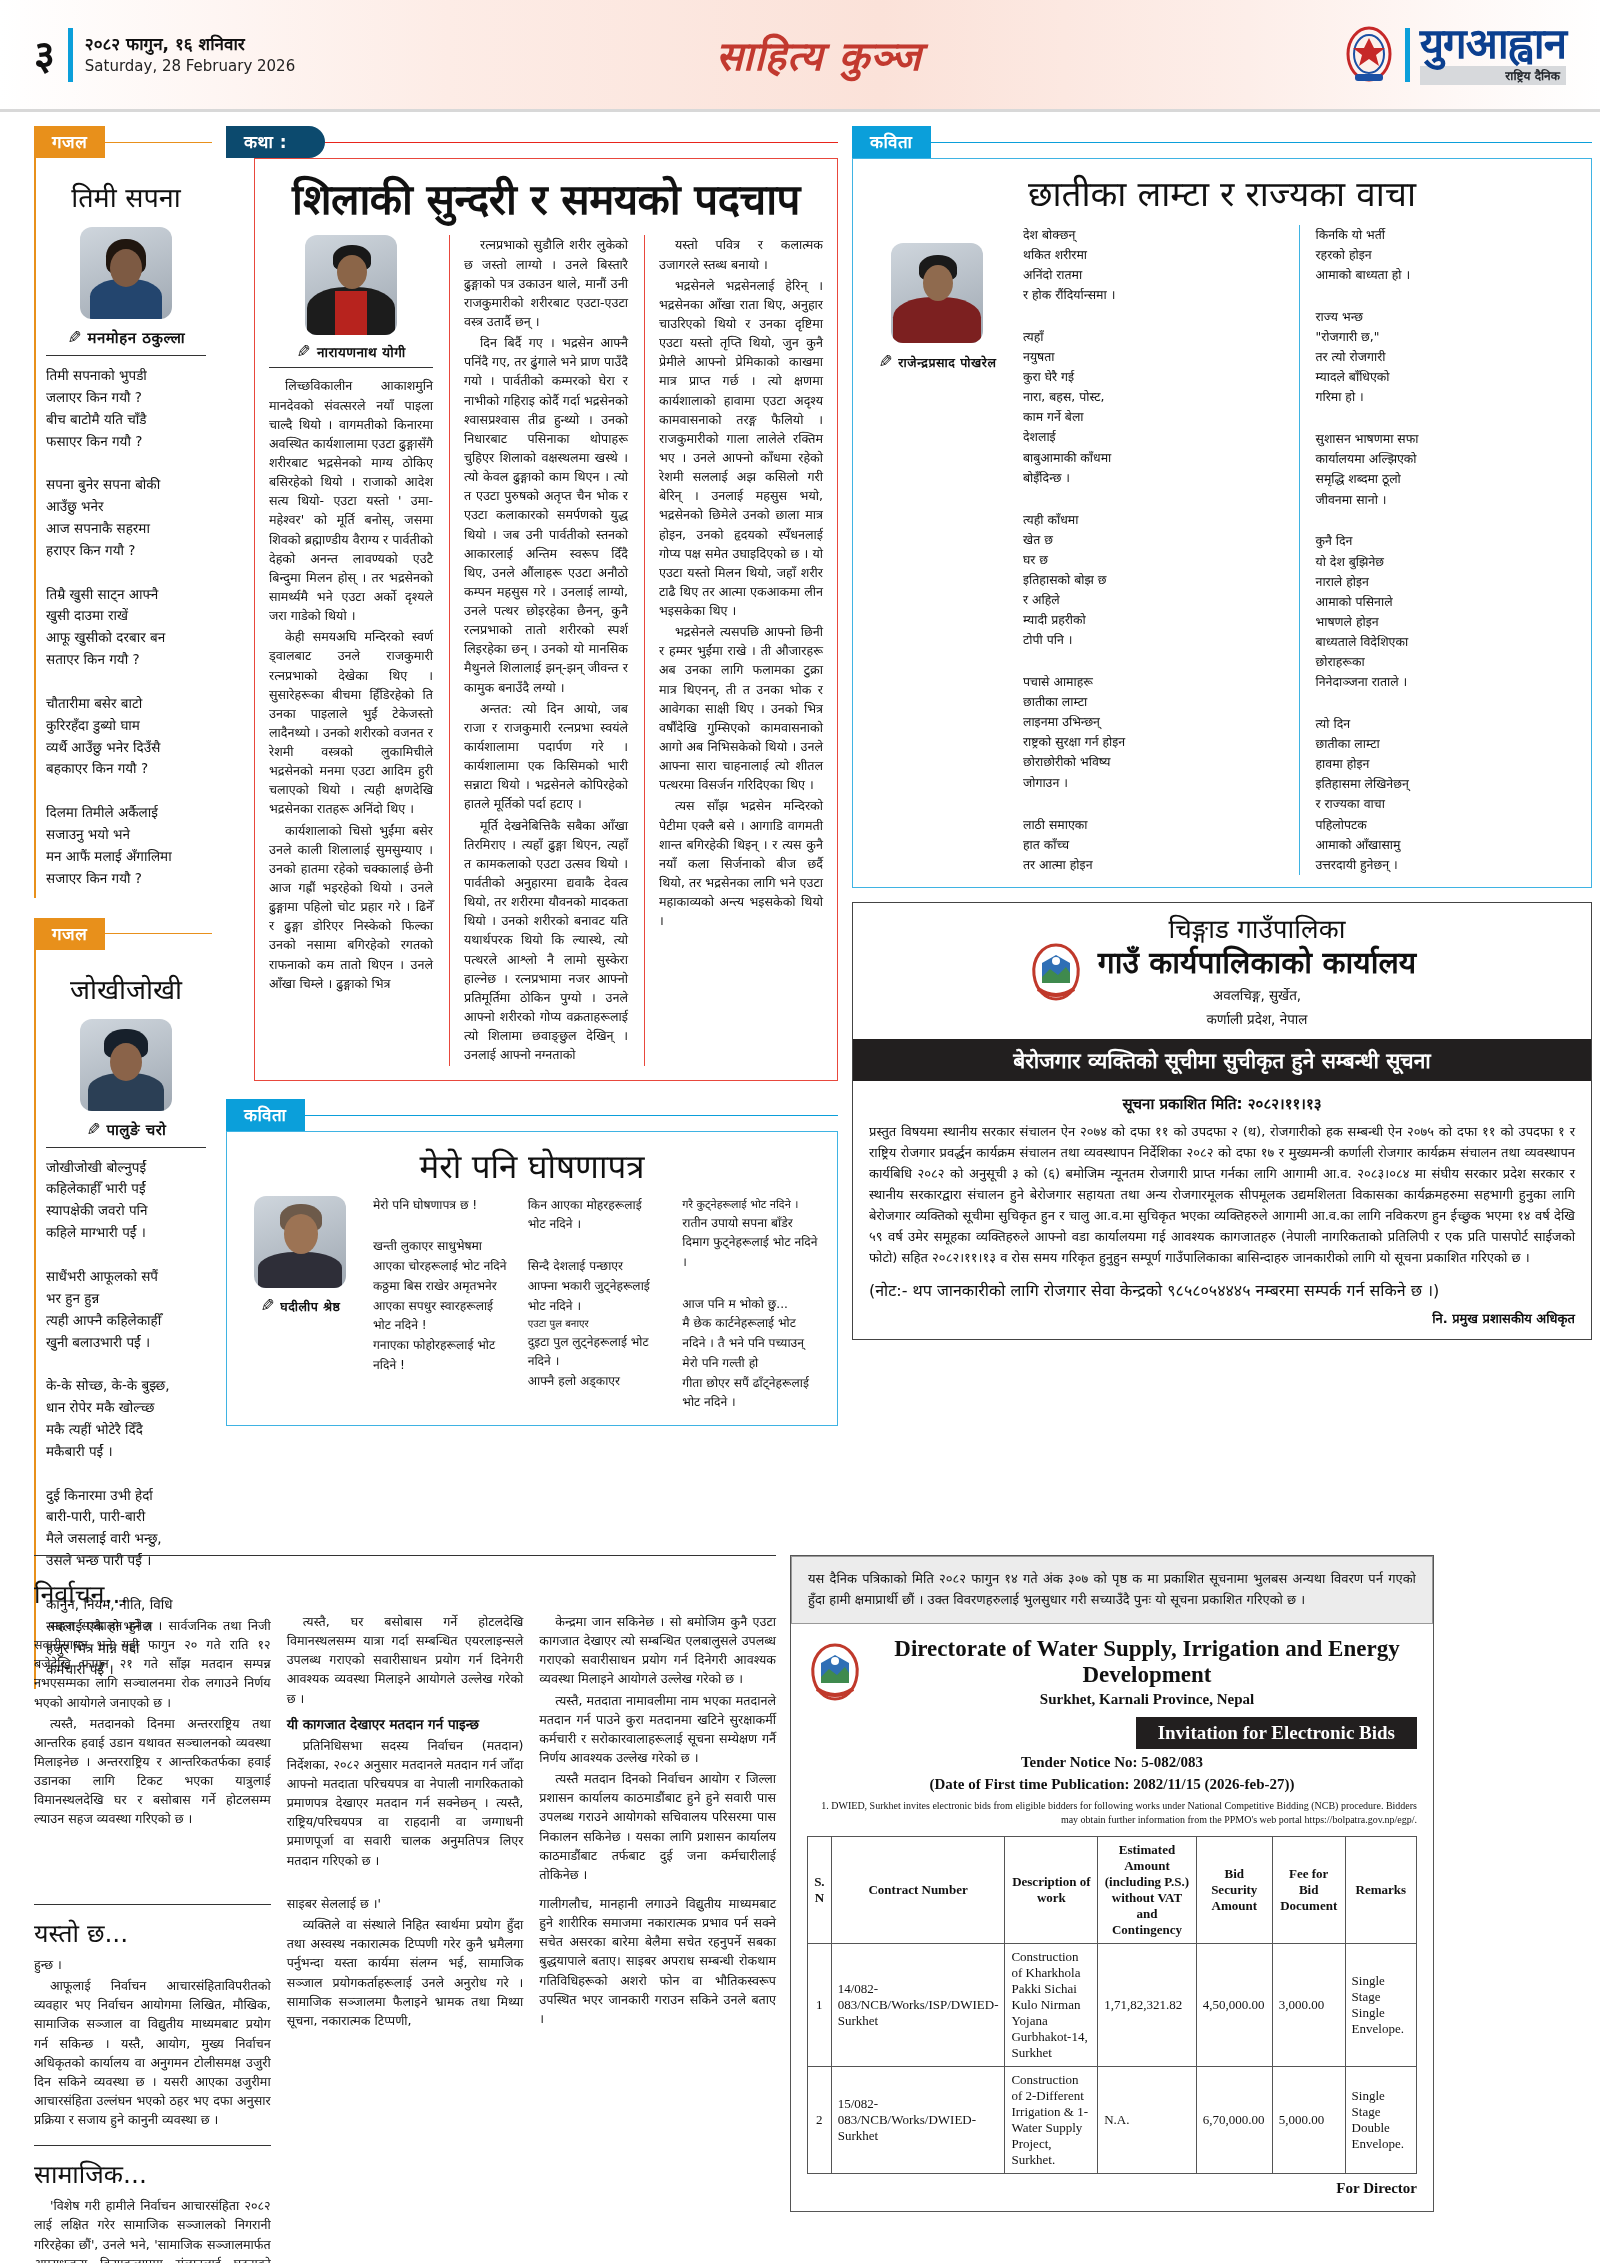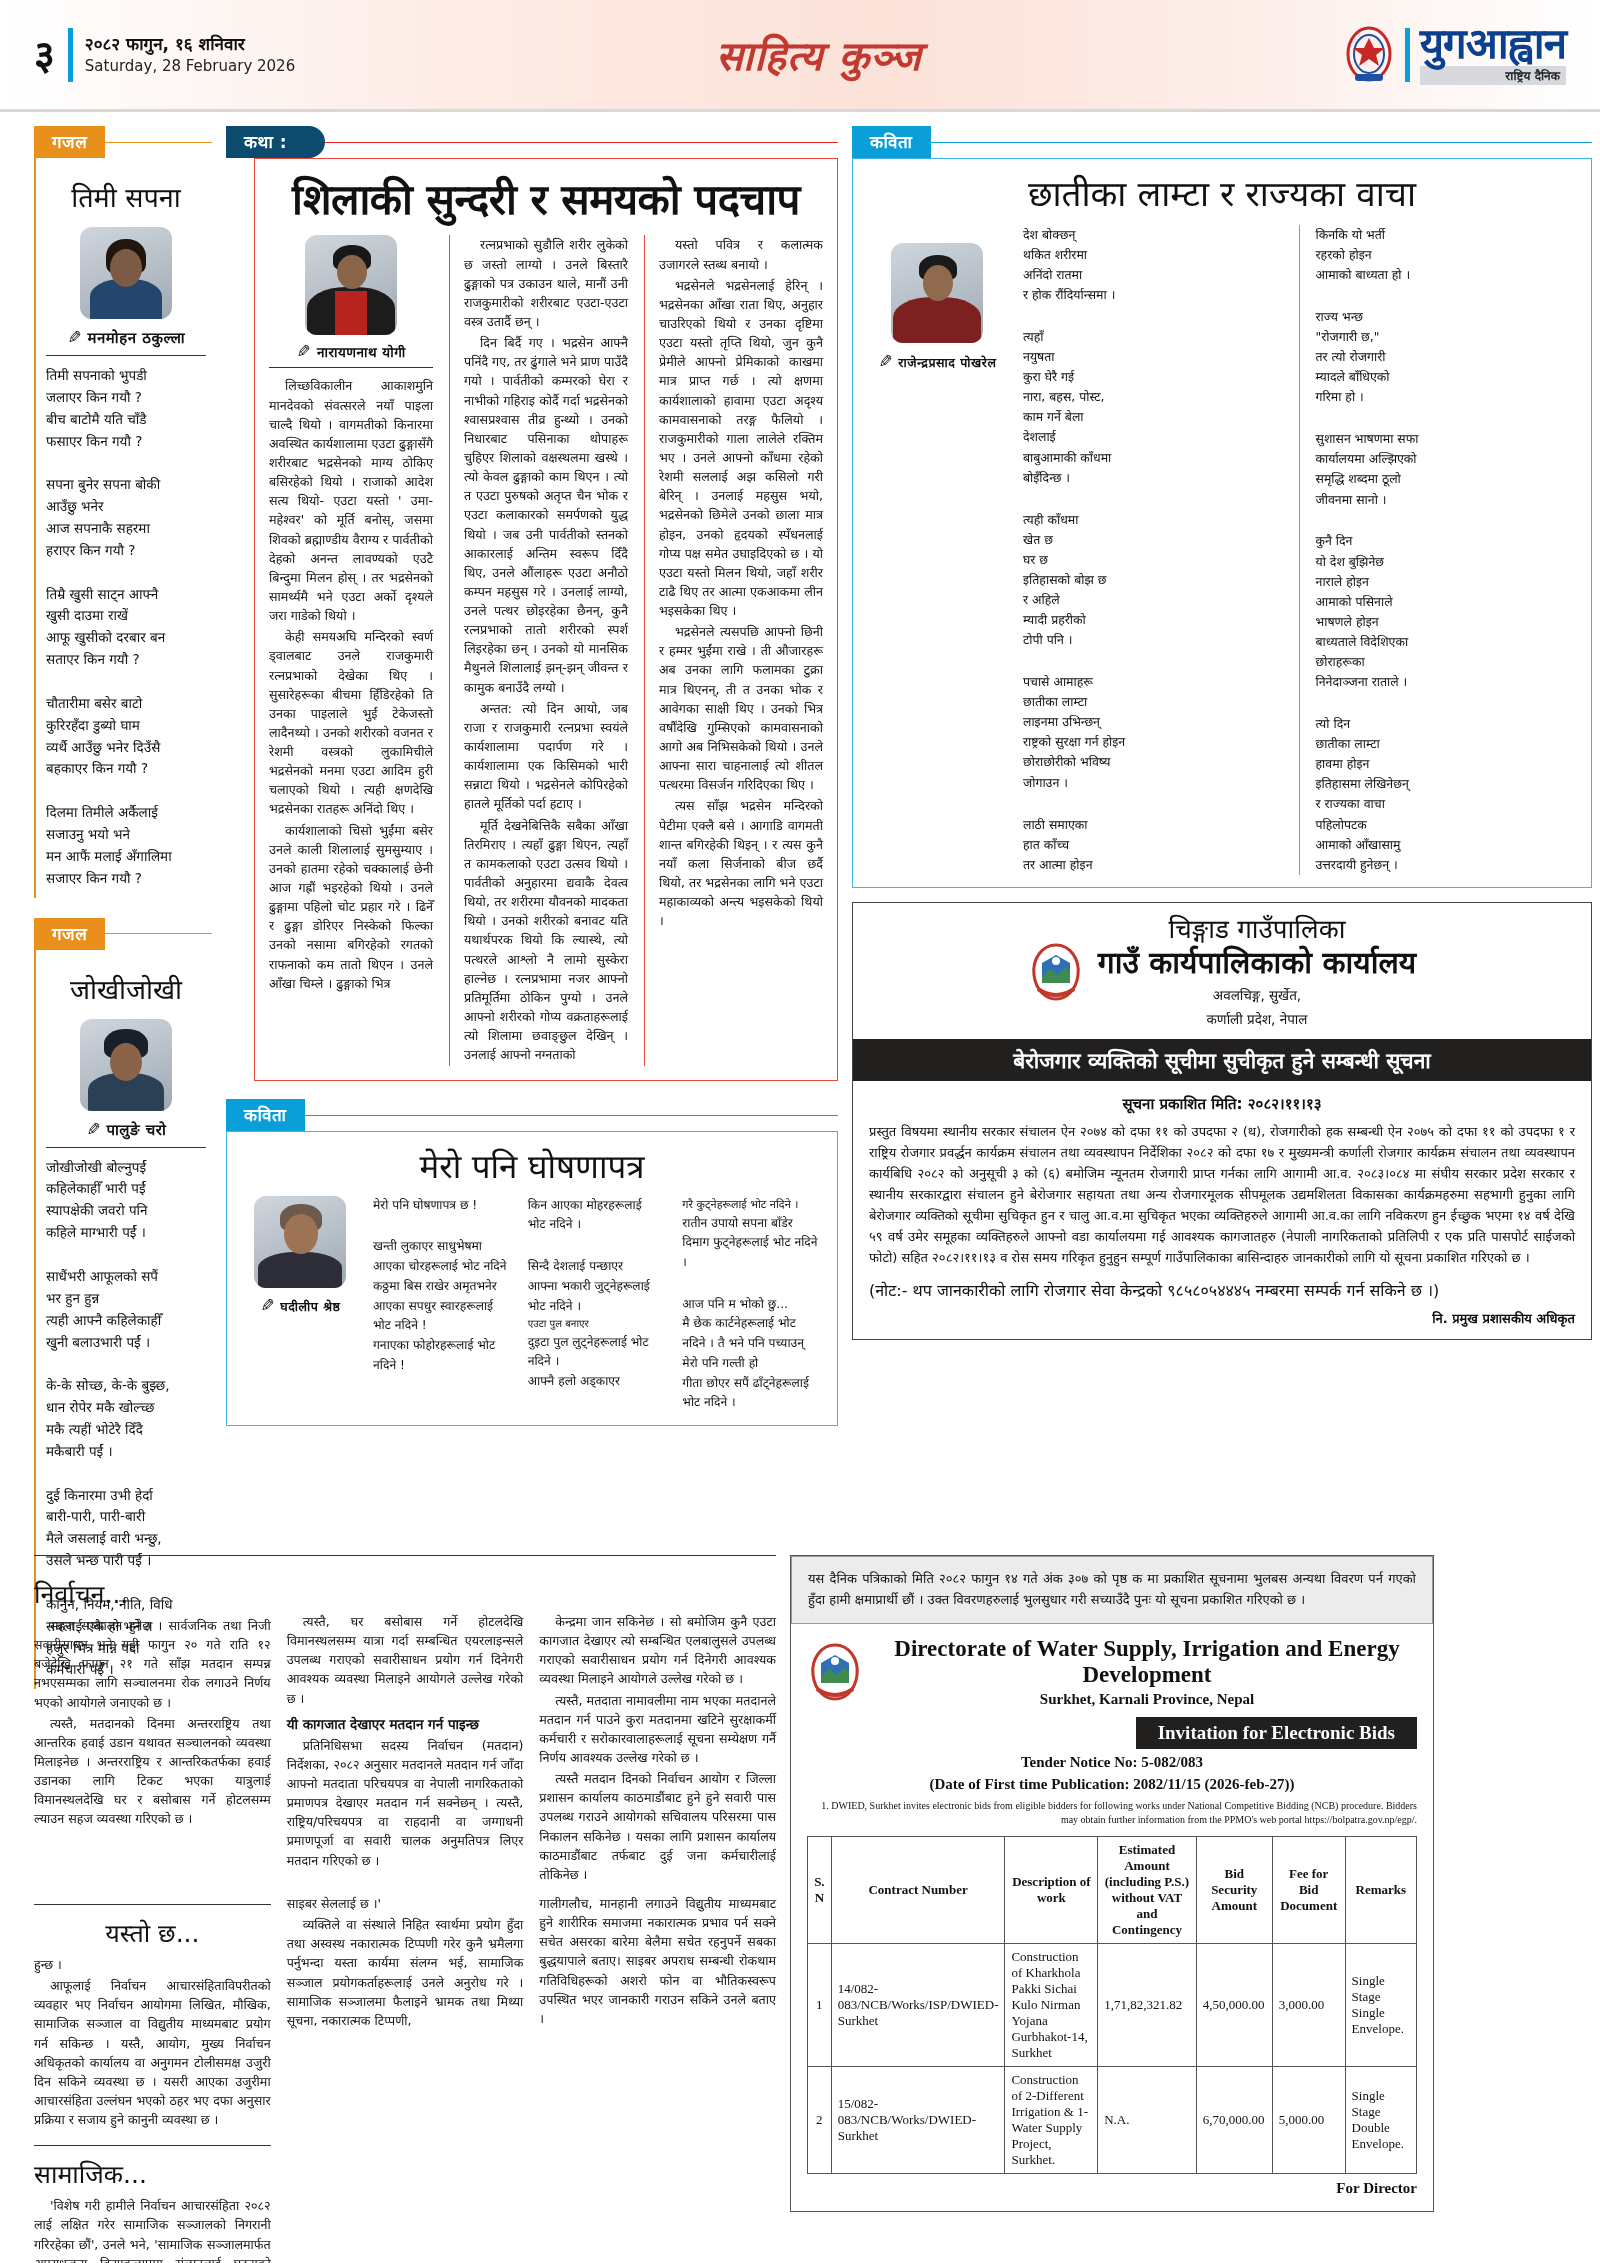--- a/index.html
+++ b/index.html
@@ -521,21 +521,21 @@
       <div style="flex:1;padding-top:46px">
         <div class="body-p">केन्द्रमा जान सकिनेछ । सो बमोजिम कुनै एउटा कागजात देखाएर त्यो सम्बन्धित एलबालुसले उपलब्ध गराएको सवारीसाधन प्रयोग गर्न दिनेगरी आवश्यक व्यवस्था मिलाइने आयोगले उल्लेख गरेको छ ।</div>
         <div class="body-p">त्यस्तै, मतदाता नामावलीमा नाम भएका मतदानले मतदान गर्न पाउने कुरा मतदानमा खटिने सुरक्षाकर्मी कर्मचारी र सरोकारवालाहरूलाई सूचना सम्येक्षण गर्नै निर्णय आवश्यक उल्लेख गरेको छ ।</div>
         <div class="body-p">त्यस्तै मतदान दिनको निर्वाचन आयोग र जिल्ला प्रशासन कार्यालय काठमाडौंबाट हुने हुने सवारी पास उपलब्ध गराउने आयोगको सचिवालय परिसरमा पास निकालन सकिनेछ । यसका लागि प्रशासन कार्यालय काठमाडौंबाट तर्फबाट दुई जना कर्मचारीलाई तोकिनेछ ।</div>
       </div>
     </div>
 
     <div style="display:flex;gap:16px;margin-top:8px">
       <div style="flex:1">
         <div class="hr-thin"></div>
-        <div class="mini-title np" style="text-align:center;font-size:25px;margin-bottom:6px">यस्तो छ...</div>
+        <div class="mini-title np" style="text-align:left;font-size:25px;margin-bottom:6px">यस्तो छ...</div>
         <div class="body-p" style="text-indent:0">हुन्छ ।</div>
         <div class="body-p">आफूलाई निर्वाचन आचारसंहिताविपरीतको व्यवहार भए निर्वाचन आयोगमा लिखित, मौखिक, सामाजिक सञ्जाल वा विद्युतीय माध्यमबाट प्रयोग गर्न सकिन्छ । यस्तै, आयोग, मुख्य निर्वाचन अधिकृतको कार्यालय वा अनुगमन टोलीसमक्ष उजुरी दिन सकिने व्यवस्था छ । यसरी आएका उजुरीमा आचारसंहिता उल्लंघन भएको ठहर भए दफा अनुसार प्रक्रिया र सजाय हुने कानुनी व्यवस्था छ ।</div>
         <div class="hr-thin" style="margin-top:16px"></div>
         <div class="mini-title np" style="text-align:left;font-size:25px;margin-bottom:6px">सामाजिक...</div>
         <div class="body-p">'विशेष गरी हामीले निर्वाचन आचारसंहिता २०८२ लाई लक्षित गरेर सामाजिक सञ्जालको निगरानी गरिरहेका छौं', उनले भने, 'सामाजिक सञ्जालमार्फत अपराधजन्य क्रियाकलापमा संलग्नलाई घटनाको प्रकृति हेरेर सम्झाउनेदेखि कानुनबमोजिम मुद्दा चलाउने अधिकार</div>
       </div>
       <div style="flex:1">
         <div class="body-p" style="text-indent:0">साइबर सेललाई छ ।'</div>
         <div class="body-p">व्यक्तिले वा संस्थाले निहित स्वार्थमा प्रयोग हुँदा तथा अस्वस्थ नकारात्मक टिप्पणी गरेर कुनै भ्रमैलगा पर्नुभन्दा यस्ता कार्यमा संलग्न भई, सामाजिक सञ्जाल प्रयोगकर्ताहरूलाई उनले अनुरोध गरे । सामाजिक सञ्जालमा फैलाइने भ्रामक तथा मिथ्या सूचना, नकारात्मक टिप्पणी,</div>
       </div>

